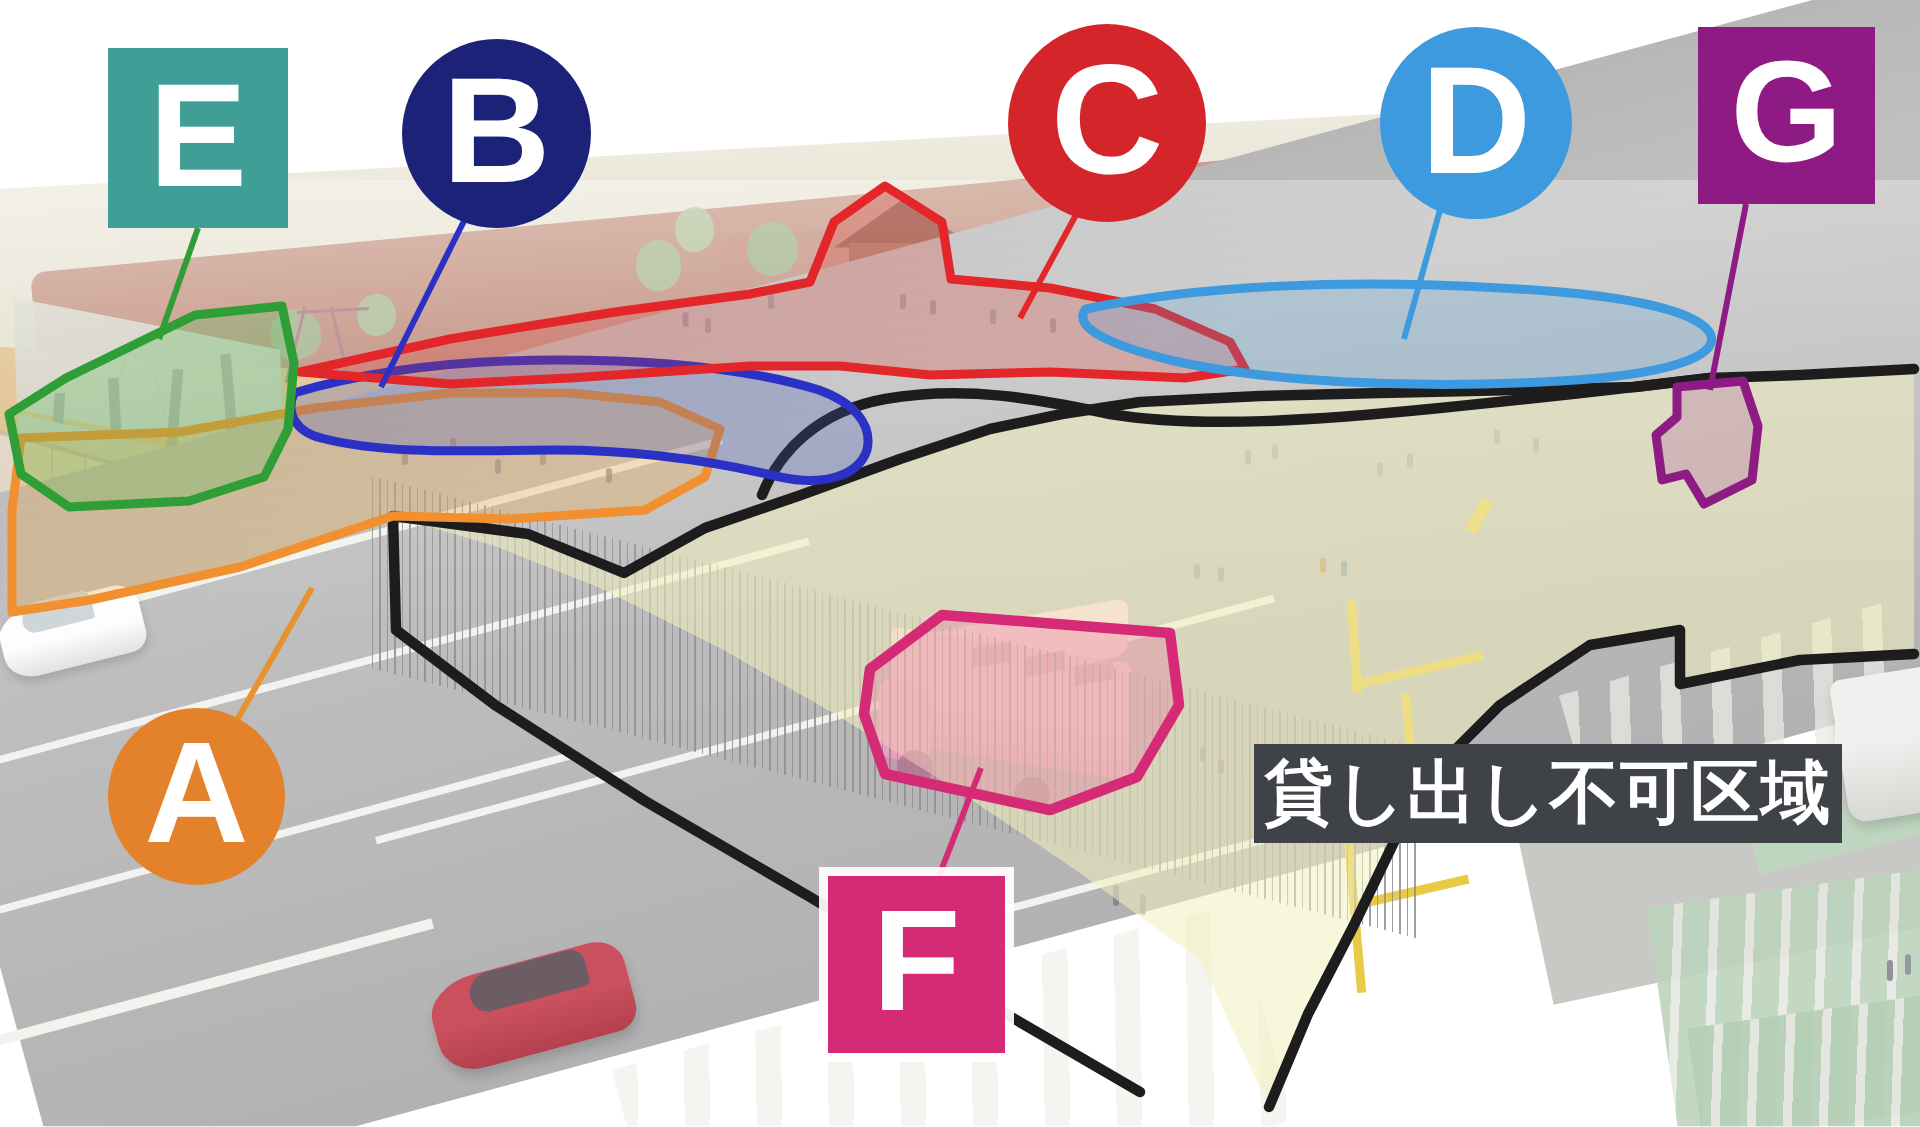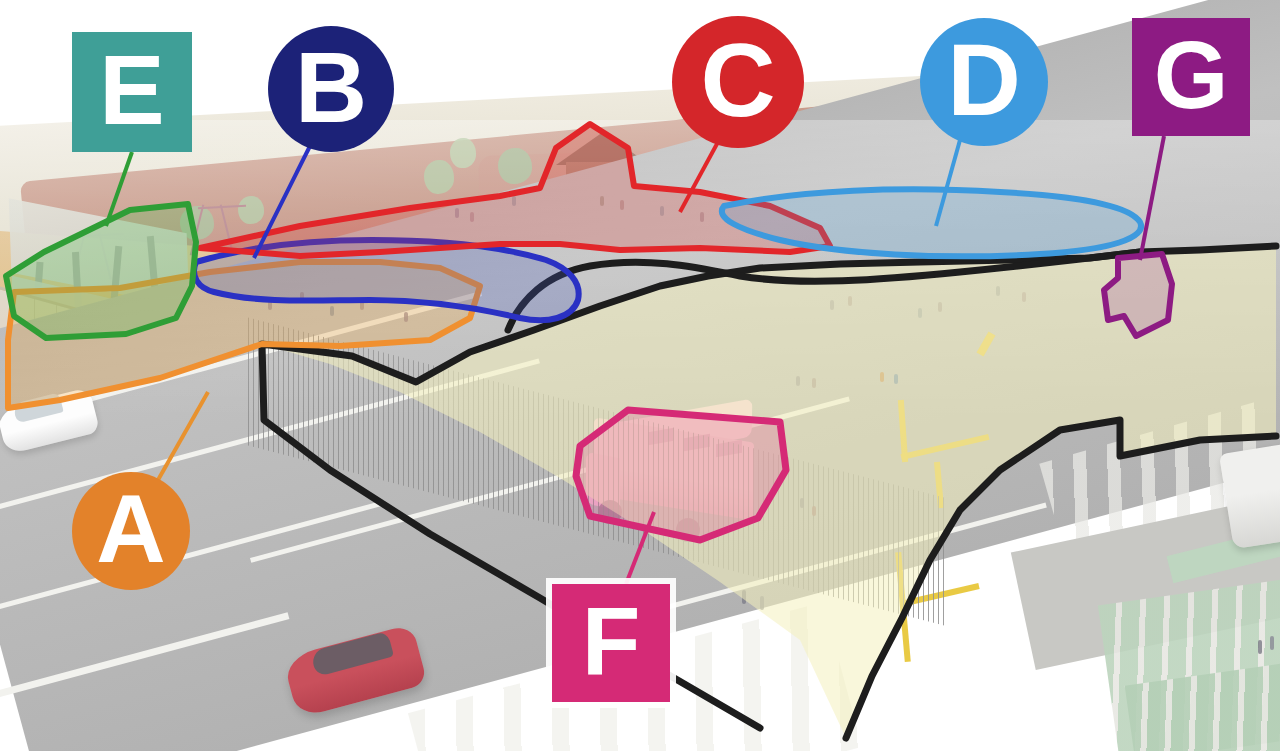--- a/index.html
+++ b/index.html
@@ -656,14 +656,17 @@
   <div class="marker square" id="mk-G">
     <span>G</span>
   </div>
   <div class="marker circle" id="mk-A">
     <span>A</span>
   </div>
   <div class="marker square" id="mk-F">
     <span>F</span>
   </div>
 
+  <div id="banner">
+    <div class="txt">貸し出し不可区域</div>
+  </div>
 
 </div>
 
 </body></html>

